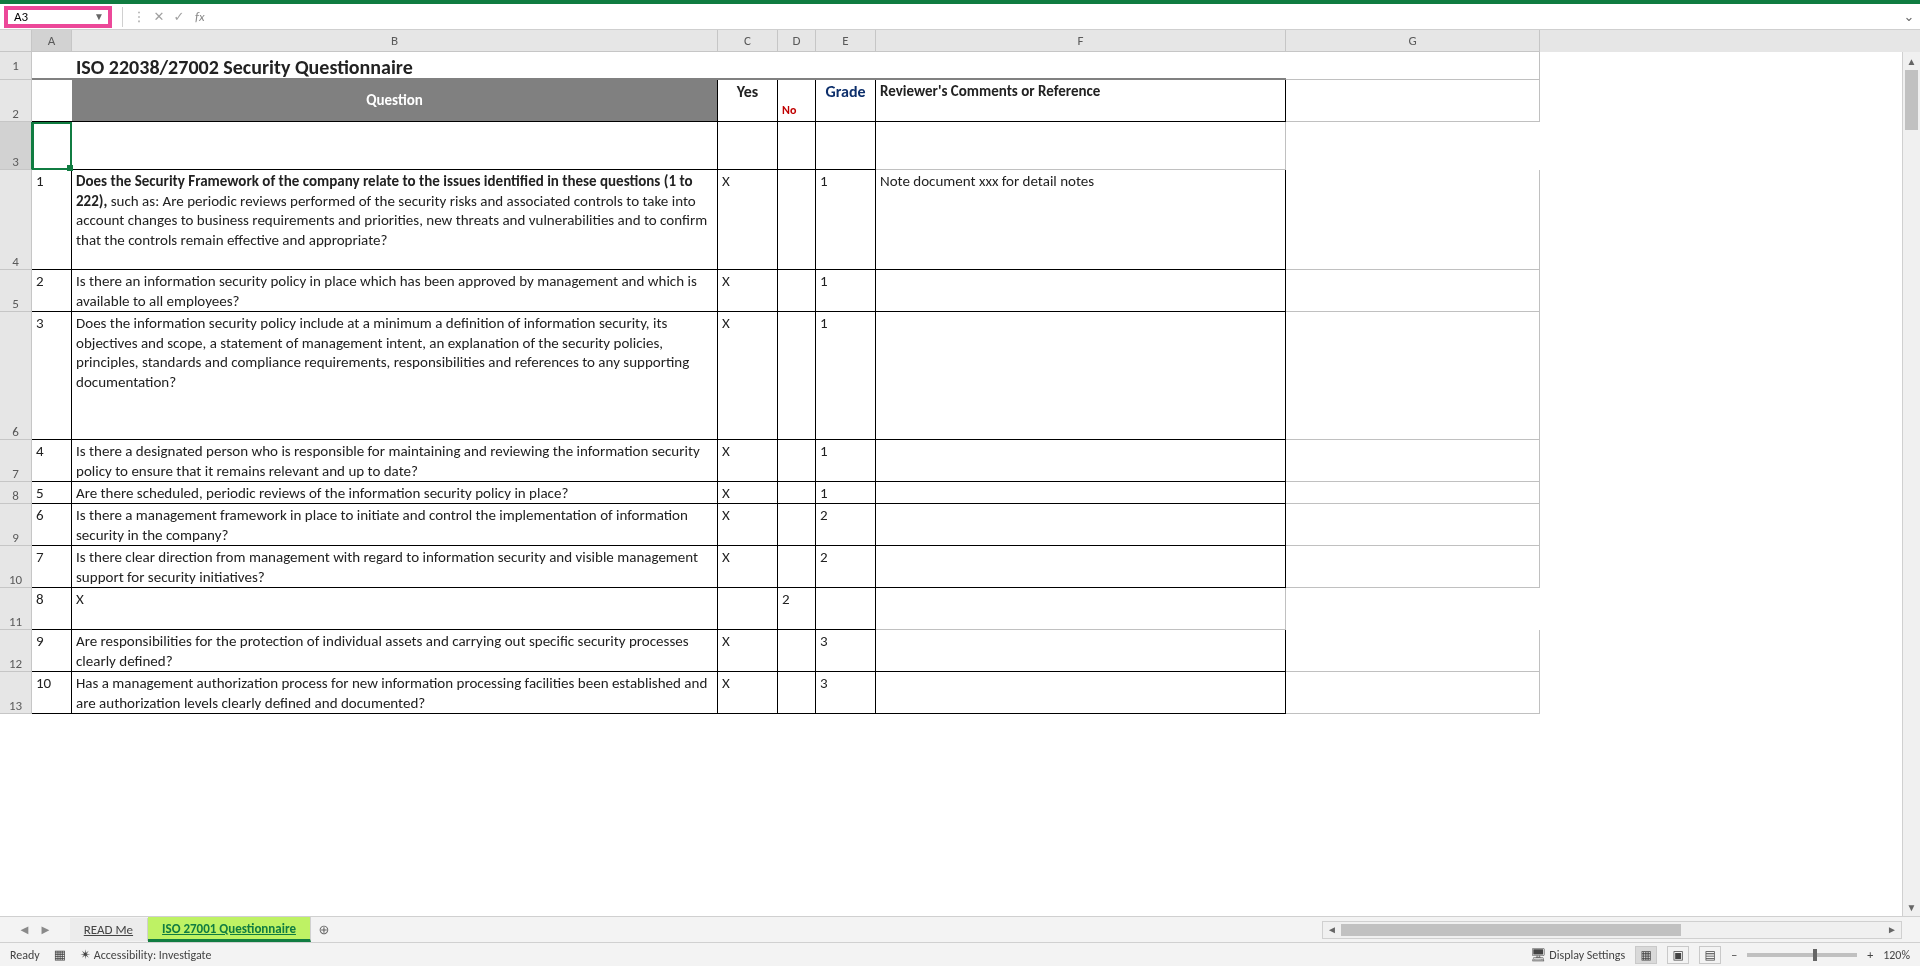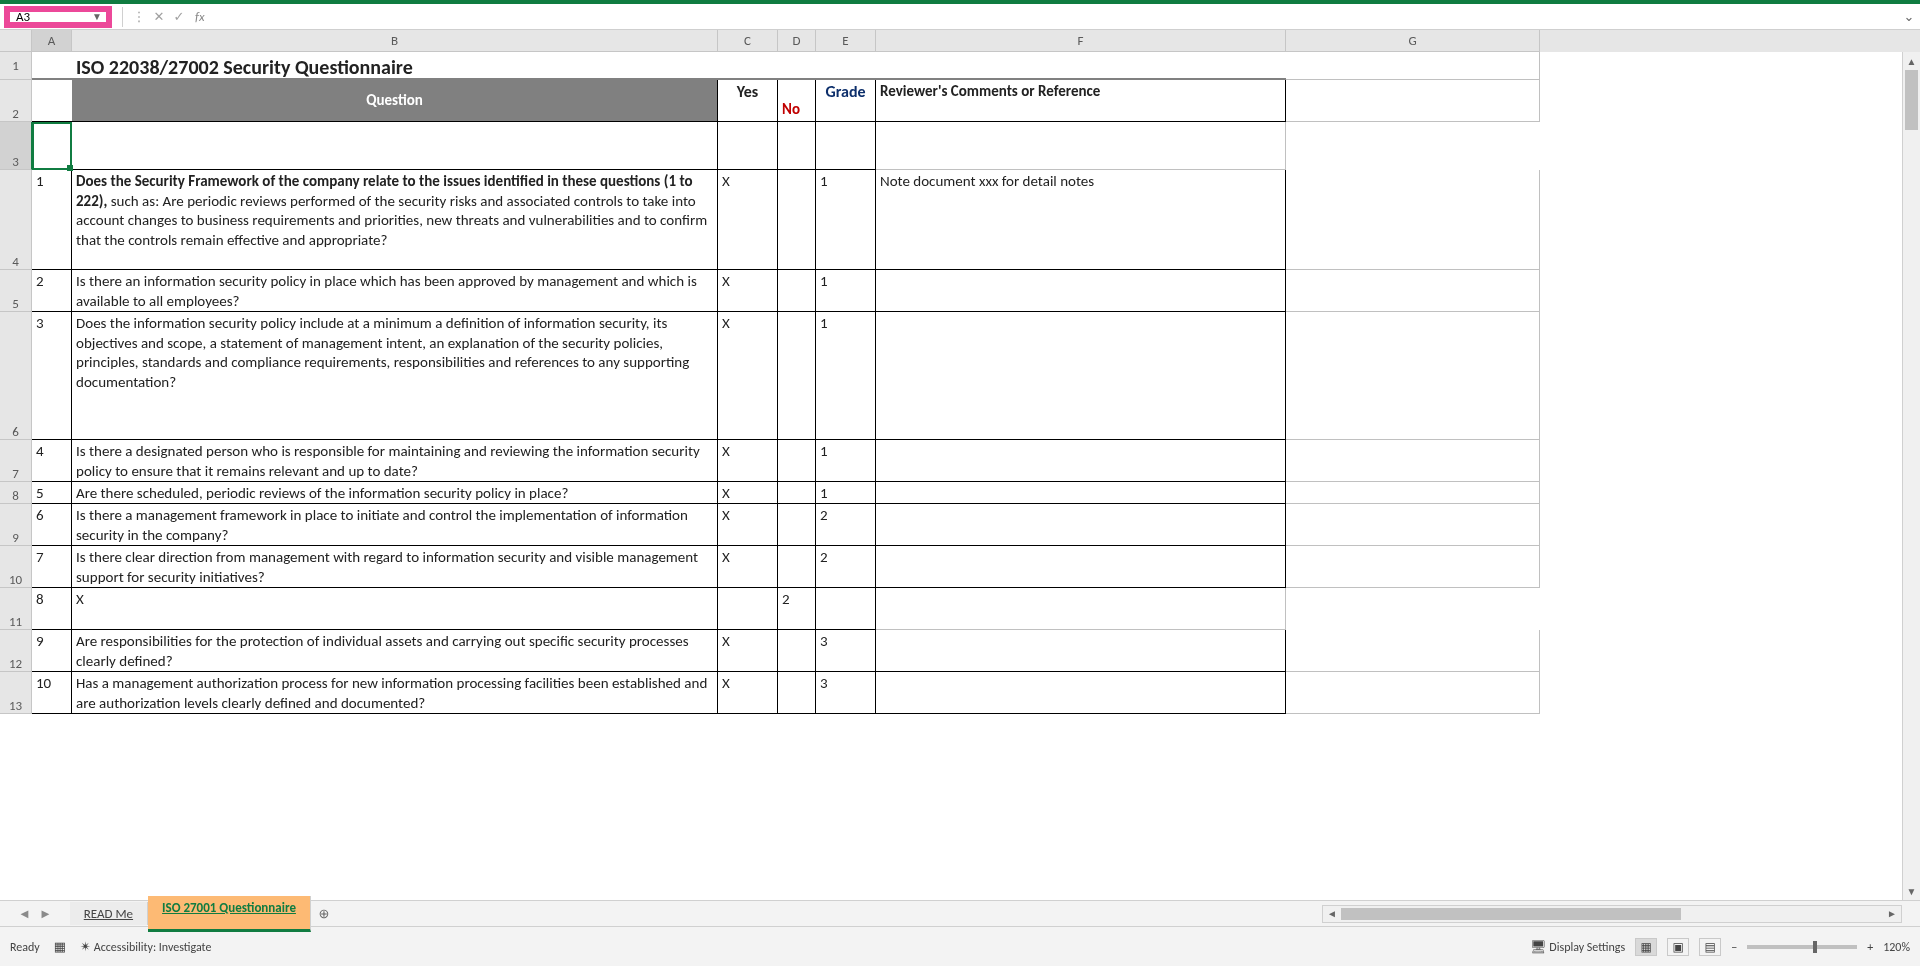--- a/index.html
+++ b/index.html
@@ -10,21 +10,21 @@
   .app-top-line { height: 4px; background: #107c41; }
 
   
   .formula-bar-row {
     display: flex; align-items: center; height: 26px;
     border-bottom: 1px solid #cfcfcf; background: #fff;
     font-size: 13px;
   }
   .name-box {
     width: 108px; height: 22px; margin: 2px 4px;
-    border: 6px solid #ec4899; display: flex; align-items: center;
+    border: 4px solid #ec4899; display: flex; align-items: center;
     padding-left: 6px; position: relative; background: #fff;
   }
   .name-box .dd { position: absolute; right: 4px; color: #666; font-size: 10px; }
   .fb-sep { width: 1px; height: 20px; background: #d0d0d0; margin: 0 6px; }
   .fb-icon { width: 20px; text-align: center; color: #a0a0a0; cursor: default; }
   .fb-fx { font-style: italic; color: #8a8a8a; margin-left: 6px; }
   .formula-input { flex: 1; height: 22px; border: none; outline: none; padding-left: 8px; }
   .fb-expand { width: 22px; text-align: center; color: #666; }
 
   
@@ -63,21 +63,21 @@
   }
   .cell.title { font-weight: 700; font-size: 20px; border-right:none; border-bottom: 2px solid #808080; }
   .cell.blank-title { border-bottom: 2px solid #808080; border-right:none;}
 
   .cell.qheader {
     background: #808080; color: #fff; font-weight: 600;
     display: flex; align-items: center; justify-content: center;
     font-size: 15px; border-color:#000;
   }
   .cell.yes { font-weight: 700; font-size: 16px; text-align:center; border-color:#000;}
-  .cell.no { font-weight: 700; color: #c00000; font-size: 15px; display:flex;align-items:flex-end; border-color:#000;}
+  .cell.no { font-weight: 700; color: #c00000; font-size: 12px; display:flex;align-items:flex-end; border-color:#000;}
   .cell.grade { font-weight: 700; color: #0d2f6b; font-size: 16px; text-align:center; border-color:#000;}
   .cell.revhdr { font-weight: 700; text-align: left; border-color:#000;}
   .cell.border-black { border-color:#000; }
 
   .cell.section { font-weight: 700; font-size: 16px; border-color:#000;}
   .cell.num { font-size: 15px; border-color:#000;}
   .cell.qtext { font-size: 15px; border-color:#000;}
   .cell.val { font-size: 15px; border-color:#000;}
 
   .active-cell-overlay {
@@ -96,33 +96,33 @@
   .sheet-tabs-row {
     height: 26px; background: #f3f3f3; border-top: 1px solid #d0d0d0;
     display: flex; align-items: center; font-size: 13px; position:relative;
   }
   .nav-arrows { display:flex; gap:8px; padding: 0 18px; color:#8a8a8a; }
   .tab {
     padding: 4px 14px; background: #ececec; color:#444;
     border-right:1px solid #d0d0d0; cursor:pointer;text-decoration:underline;
   }
   .tab.active {
-    background:#fdba74; color:#107c41; font-weight:600;
-    border-bottom:3px solid #107c41; padding-bottom:14px;
+    background:#bef264; color:#107c41; font-weight:600;
+    border-bottom:3px solid #107c41; padding-bottom:3px;
   }
   .newtab { width:26px; text-align:center; color:#666; }
   .tabs-sep { width:10px; display:flex;align-items:center;justify-content:center;color:#aaa;}
   .hscroll { position:absolute; right:18px; height:18px; width:580px; background:#f0f0f0; border:1px solid #d0d0d0;}
   .hscroll .left,.hscroll .right{position:absolute;width:18px;height:100%;display:flex;align-items:center;justify-content:center;color:#666;font-size:10px;}
   .hscroll .right{right:0;}
   .hscroll .hthumb{position:absolute;left:18px;width:340px;top:2px;bottom:2px;background:#c1c1c1;}
 
   
   .status-bar {
-    height: 40px; background: #f3f3f3; border-top:1px solid #d0d0d0;
+    height: 24px; background: #f3f3f3; border-top:1px solid #d0d0d0;
     display:flex; align-items:center; font-size:12px; color:#444; padding: 0 10px;
     justify-content: space-between;
   }
   .status-left { display:flex; gap:14px; align-items:center;}
   .status-right { display:flex; gap:10px; align-items:center;}
   .viewbtn { width:22px;height:18px;border:1px solid #c9c9c9;display:flex;align-items:center;justify-content:center;background:#fff0;}
   .viewbtn.active{background:#d9d9d9;}
   .zoom-slider { width:110px;height:4px;background:#c0c0c0;position:relative;}
   .zoom-slider .knob{position:absolute;left:60%;top:-4px;width:4px;height:12px;background:#666;}
   .icon-small { font-size:13px; }

